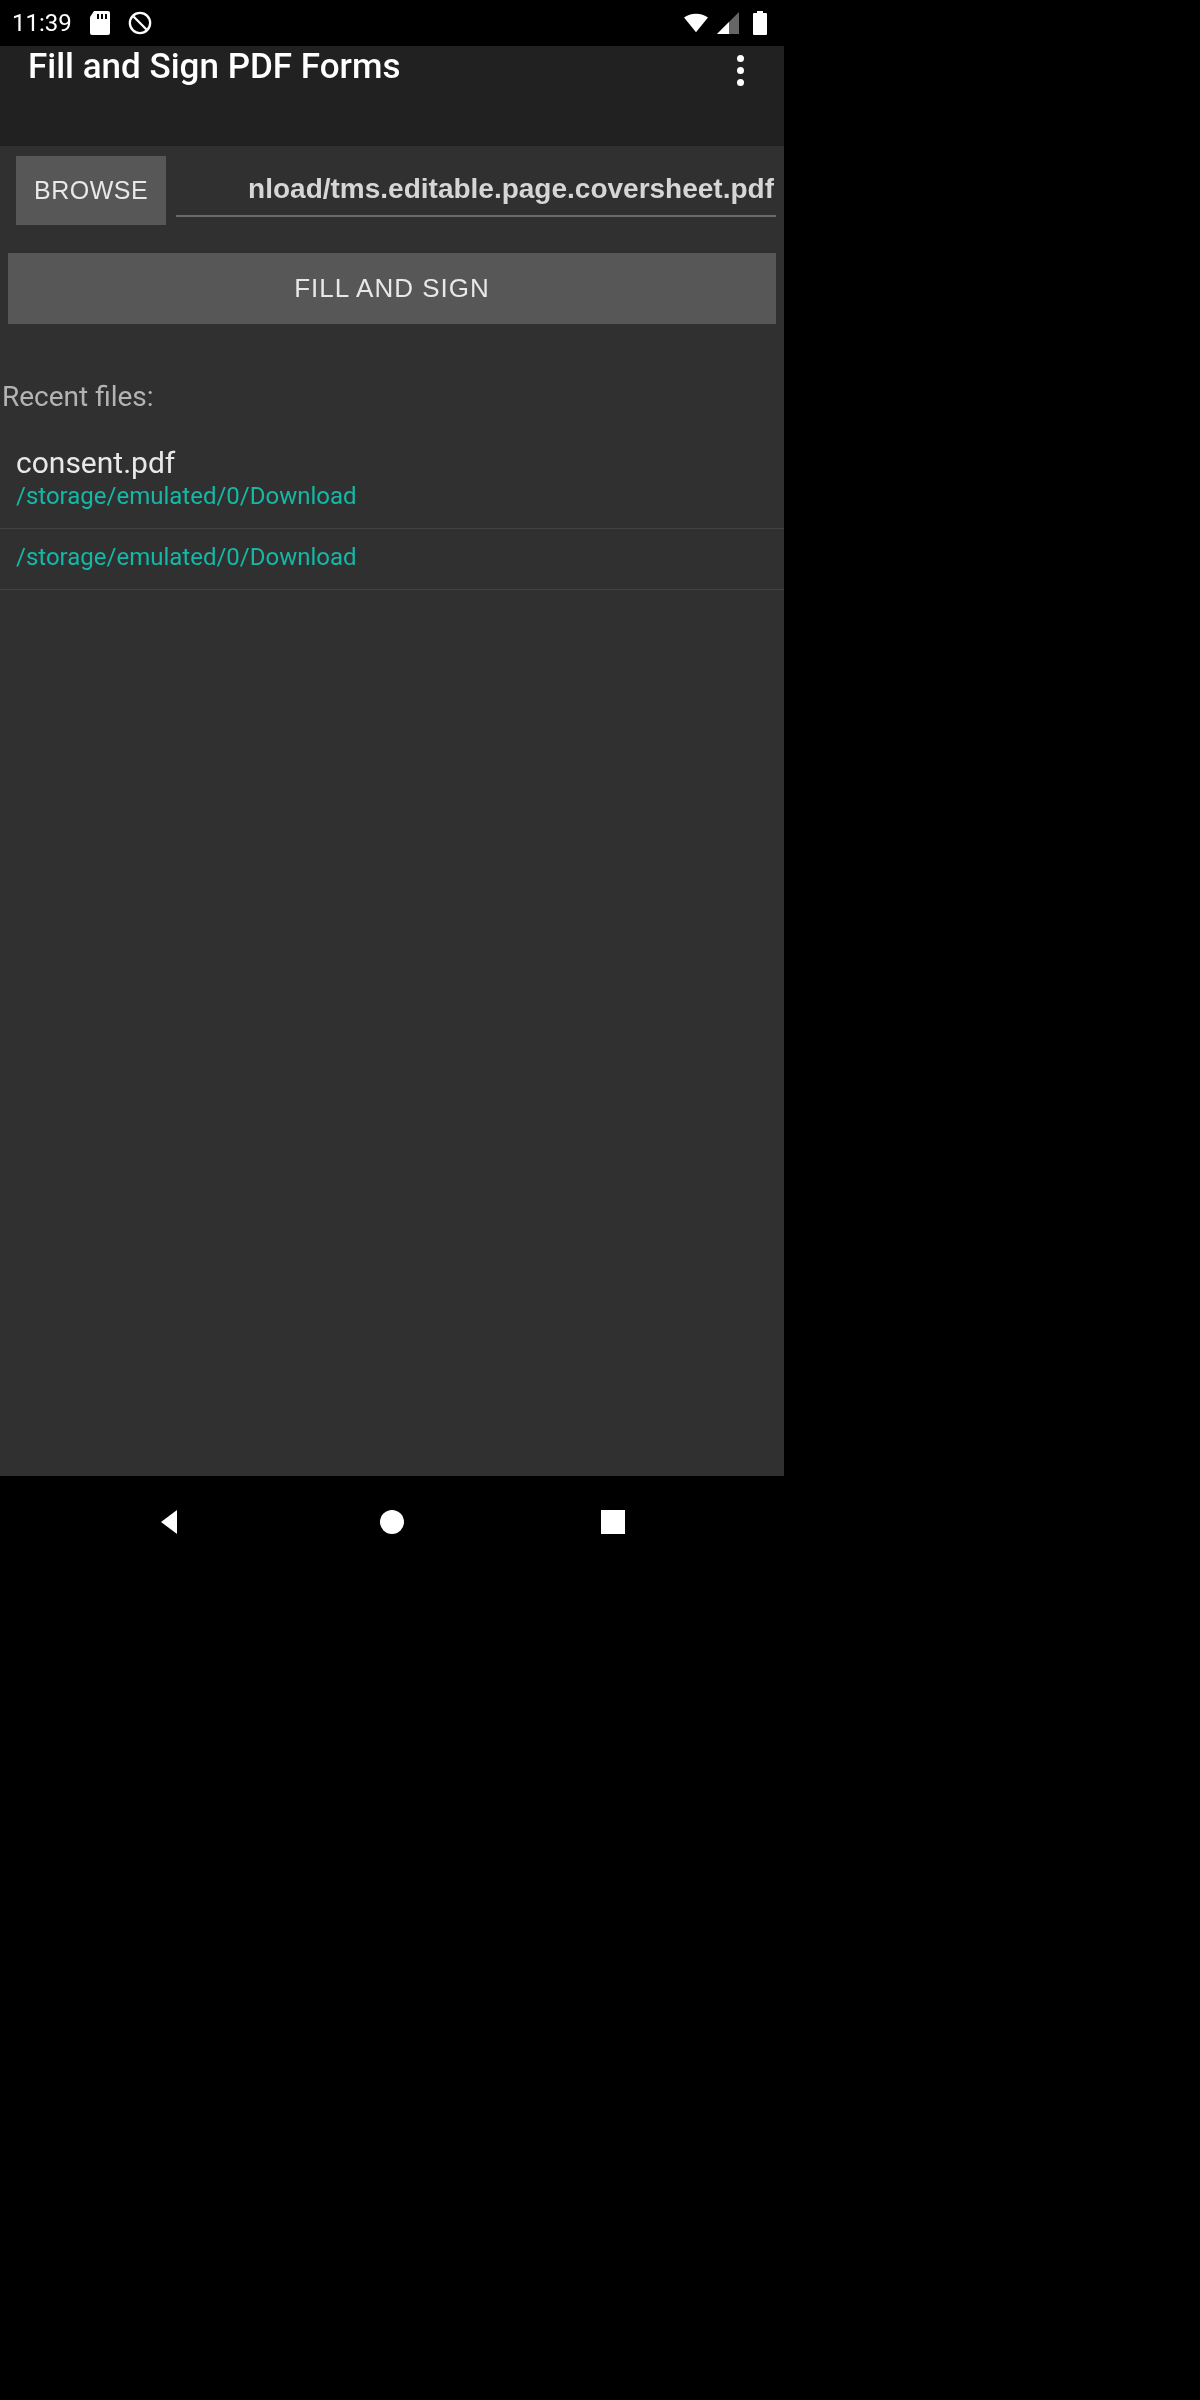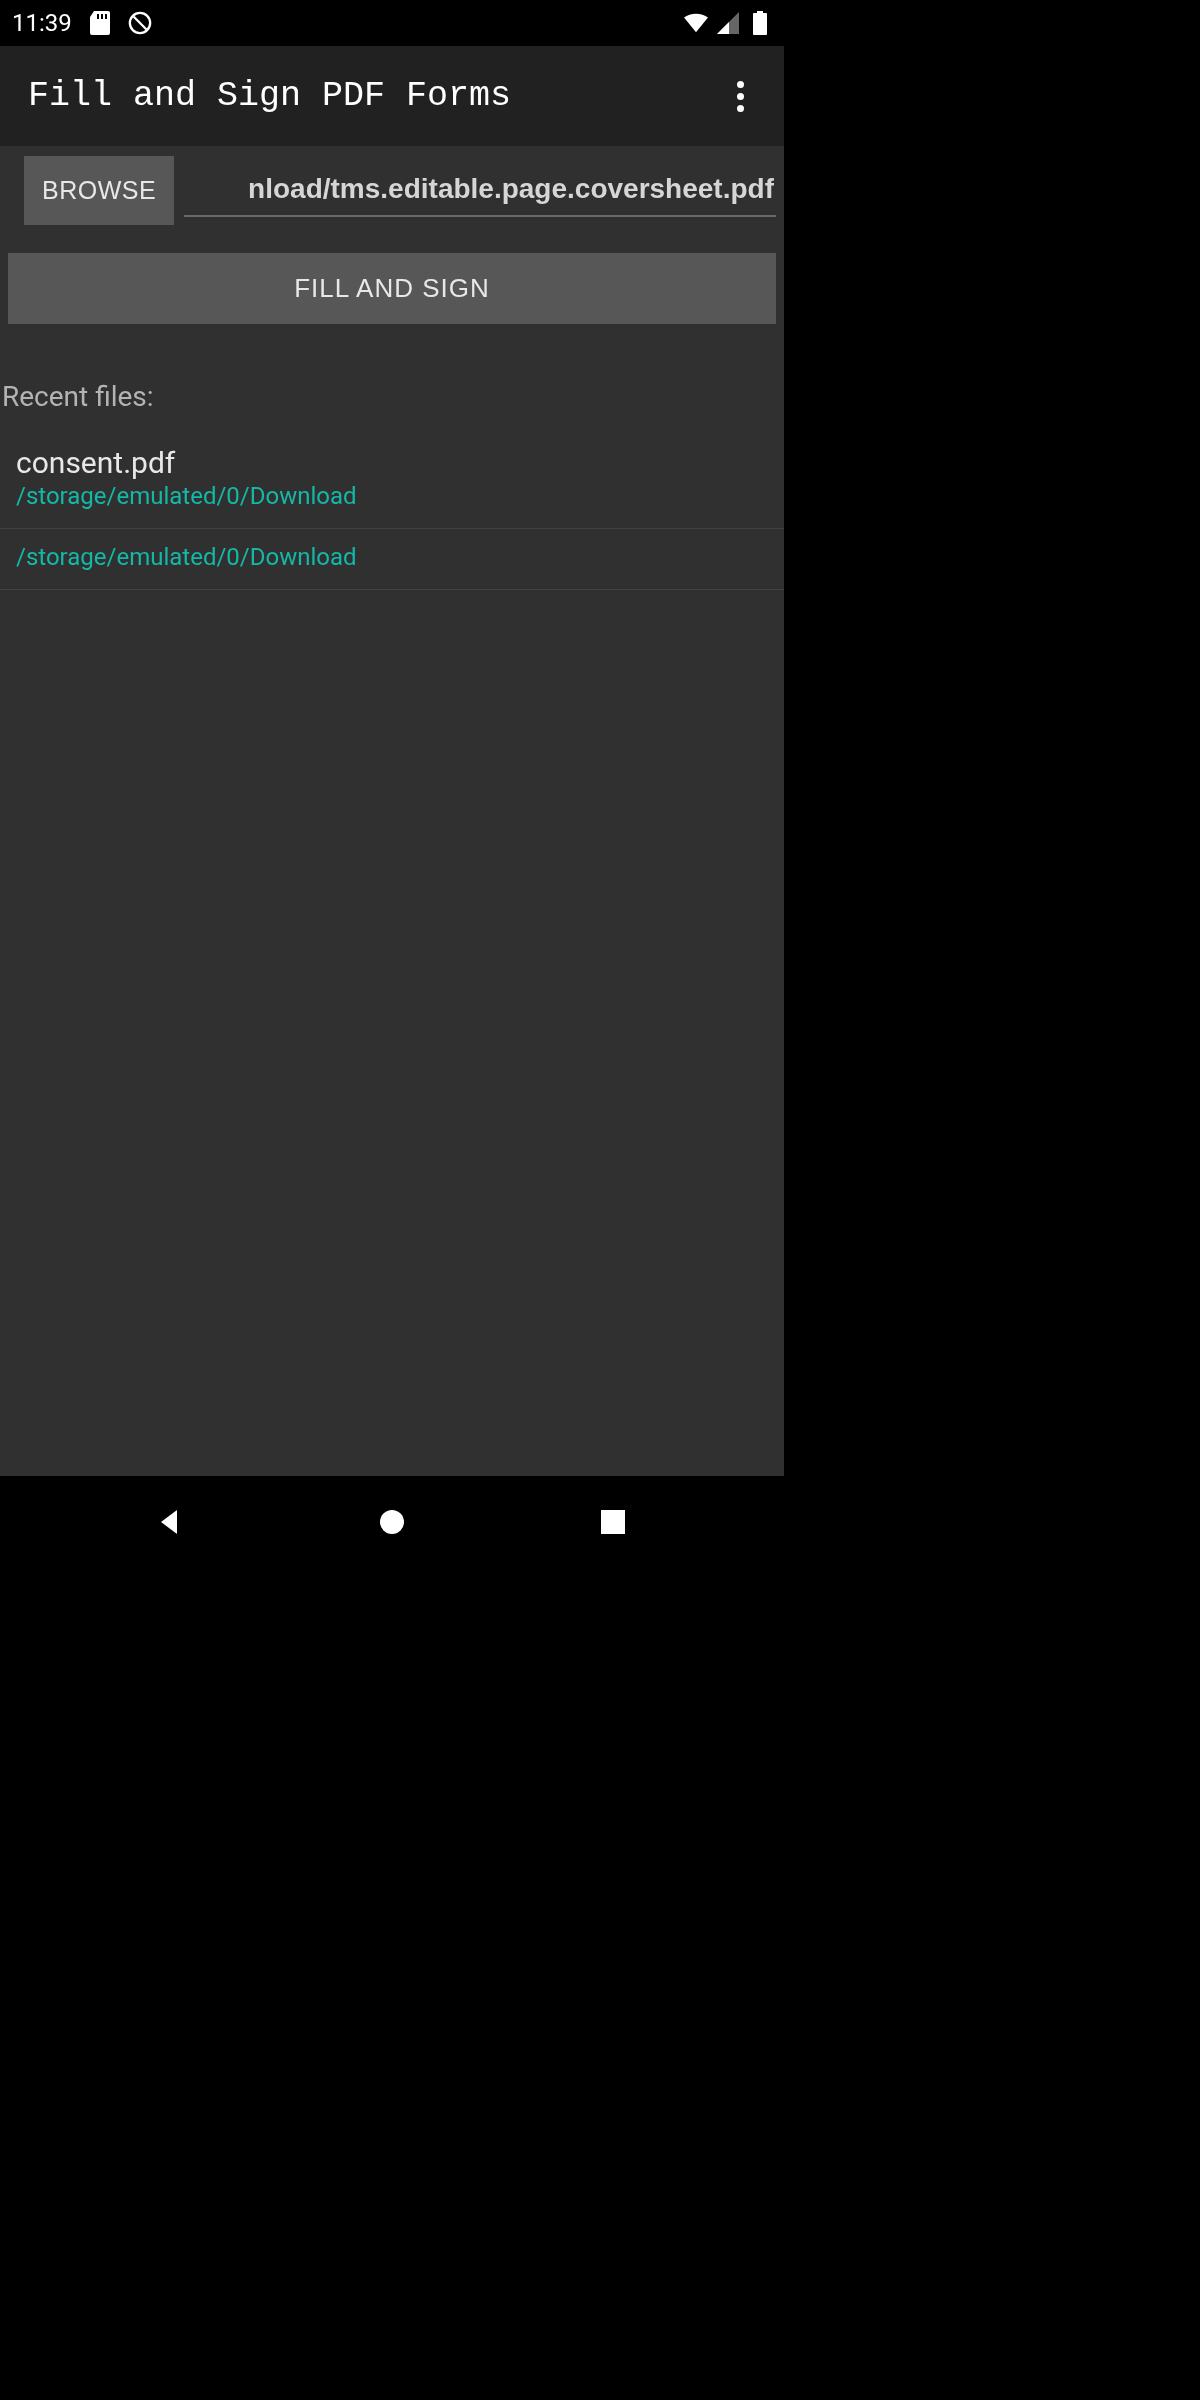--- a/index.html
+++ b/index.html
@@ -21,24 +21,23 @@
       color: #fff;
       font-size: 24px;
     }
     .status-left { display: flex; align-items: center; gap: 16px; }
     .status-right { display: flex; align-items: center; gap: 8px; }
     .status-icon { width: 24px; height: 24px; display: inline-flex; align-items: center; justify-content: center; }
     .app-bar {
       height: 100px;
       background: #212121;
       display: flex;
-      align-items: center;
+      align-items: flex-start;
       justify-content: space-between;
       padding: 0 20px 0 28px;
-      font-family: Liberation Mono, monospace;
     }
     .app-title {
       color: #fff;
       font-size: 35px;
       font-weight: 500;
     }
     .overflow-menu {
       width: 48px;
       height: 48px;
       display: flex;
@@ -50,21 +49,21 @@
     .dot { width: 7px; height: 7px; background: #fff; border-radius: 50%; }
     .main-content {
       background: #303030;
       height: calc(100% - 46px - 100px - 92px);
       overflow: hidden;
     }
     .file-row {
       display: flex;
       align-items: center;
       gap: 10px;
-      padding: 10px 8px 6px 24px;
+      padding: 10px 8px 6px 16px;
     }
     .browse-btn {
       background: #575757;
       color: #e8e8e8;
       border: none;
       font-size: 25px;
       font-weight: 500;
       letter-spacing: 0.5px;
       padding: 20px 18px;
       cursor: pointer;

